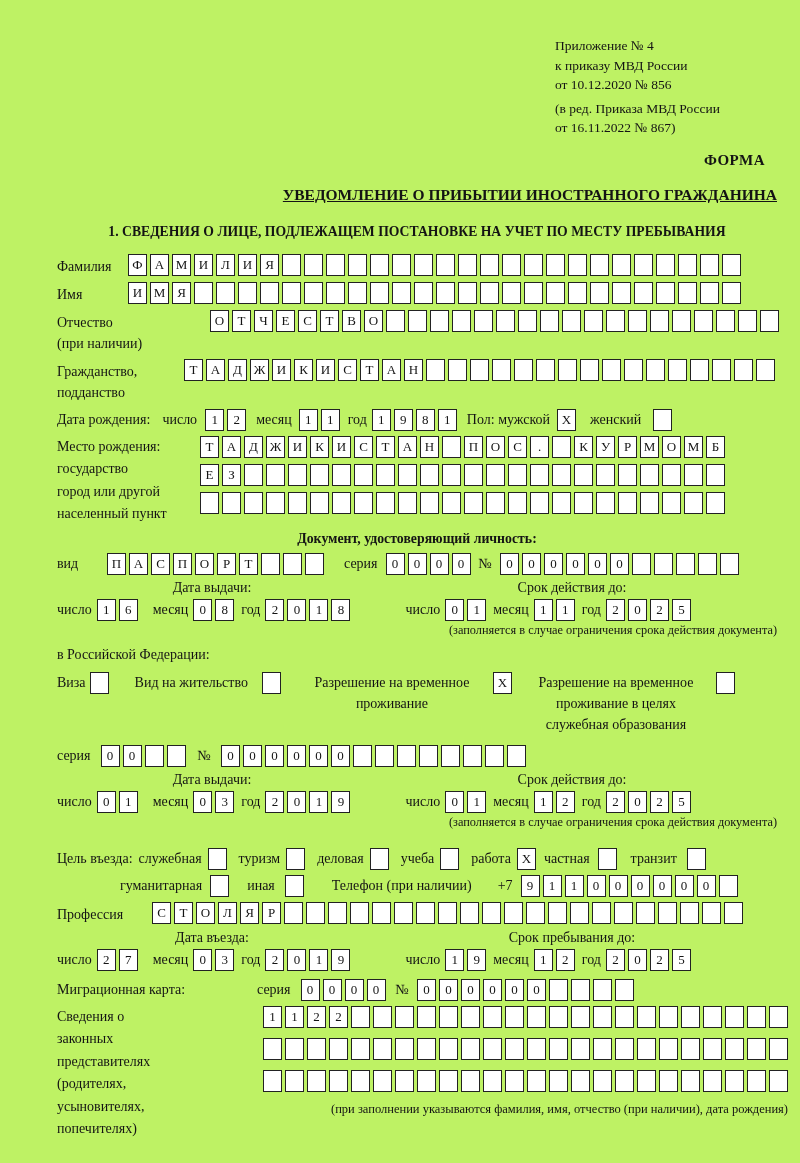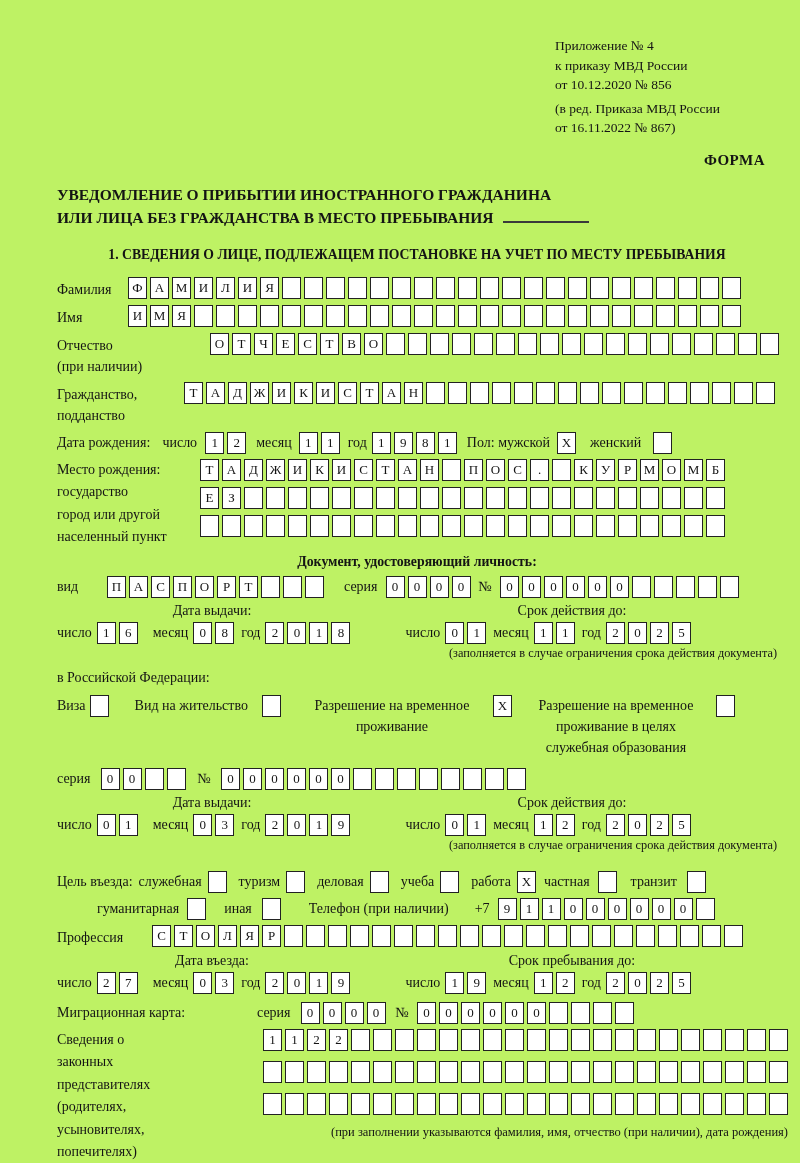--- a/index.html
+++ b/index.html
@@ -6,21 +6,21 @@
   html,body { margin:0; padding:0; background:#ffffff; }
   .page {
     width:800px; height:1163px; background:#bef264; color:#141414;
     font-family:"Liberation Serif", serif;
     padding:36px 23px 0 57px; position:relative; overflow:hidden;
   }
   
   .annex { margin-left:auto; width:222px; font-size:13.5px; line-height:19.5px; }
   .annex .gap { margin-top:4px; }
   .forma { text-align:right; font-weight:bold; font-size:15px; margin-top:14px; padding-right:12px; letter-spacing:.5px; }
-  .title { margin-top:14px; text-align:left; font-weight:bold; font-size:15.5px; line-height:23px; }
+  .title { margin-top:14px; text-align:right; font-weight:bold; font-size:15.5px; line-height:23px;text-decoration:underline; }
   .underline { display:inline-block; width:86px; border-bottom:2px solid #3a3a3a; height:13px; margin-left:10px; }
   .sec-heading { margin-top:18px; margin-bottom:14px; text-align:center; font-weight:bold; font-size:13.7px; }
 
   .frow { display:flex; align-items:flex-start; margin-bottom:5px; }
   .flabel { font-size:14px; line-height:21px; flex:none; padding-top:2px; }
   .cells { display:flex; gap:3px; flex-wrap:nowrap; }
   .cell {
     flex:none; width:19px; height:22px; border:1.5px solid #222; background:#fff;
     display:flex; align-items:center; justify-content:center;
     font-size:13px; line-height:1;
@@ -51,21 +51,20 @@
     <div>Приложение № 4</div>
     <div>к приказу МВД России</div>
     <div>от 10.12.2020 № 856</div>
     <div class="gap">(в ред. Приказа МВД России</div>
     <div>от 16.11.2022 № 867)</div>
   </div>
   <div class="forma">ФОРМА</div>
 
   <div class="title">
     <div>УВЕДОМЛЕНИЕ О ПРИБЫТИИ ИНОСТРАННОГО ГРАЖДАНИНА</div>
-    <div><span>ИЛИ ЛИЦА БЕЗ ГРАЖДАНСТВА В МЕСТО ПРЕБЫВАНИЯ</span><span class="underline"></span></div>
   </div>
 
   <div class="sec-heading">1. СВЕДЕНИЯ О ЛИЦЕ, ПОДЛЕЖАЩЕМ ПОСТАНОВКЕ НА УЧЕТ ПО МЕСТУ ПРЕБЫВАНИЯ</div>
 
   <div class="frow">
     <div class="flabel" style="width:71px;">Фамилия</div>
     <div class="cells">
         <div class="cell">Ф</div>
         <div class="cell">А</div>
         <div class="cell">М</div>
@@ -532,21 +531,21 @@
     <div class="cells" style="margin-right:14px;">
         <div class="cell"></div>
       </div>
     <span class="ilab" style="margin-right:10px;">транзит</span>
     <div class="cells">
         <div class="cell"></div>
       </div>
   </div>
 
   <div class="frow">
-    <span class="ilab" style="margin-left:40px; margin-right:8px;">гуманитарная</span>
+    <span class="ilab" style="margin-left:63px; margin-right:8px;">гуманитарная</span>
     <div class="cells" style="margin-right:18px;">
         <div class="cell"></div>
       </div>
     <span class="ilab" style="margin-right:10px;">иная</span>
     <div class="cells" style="margin-right:28px;">
         <div class="cell"></div>
       </div>
     <span class="ilab" style="margin-right:26px;">Телефон (при наличии)</span>
     <span class="ilab" style="margin-right:8px;">+7</span>
     <div class="cells">

